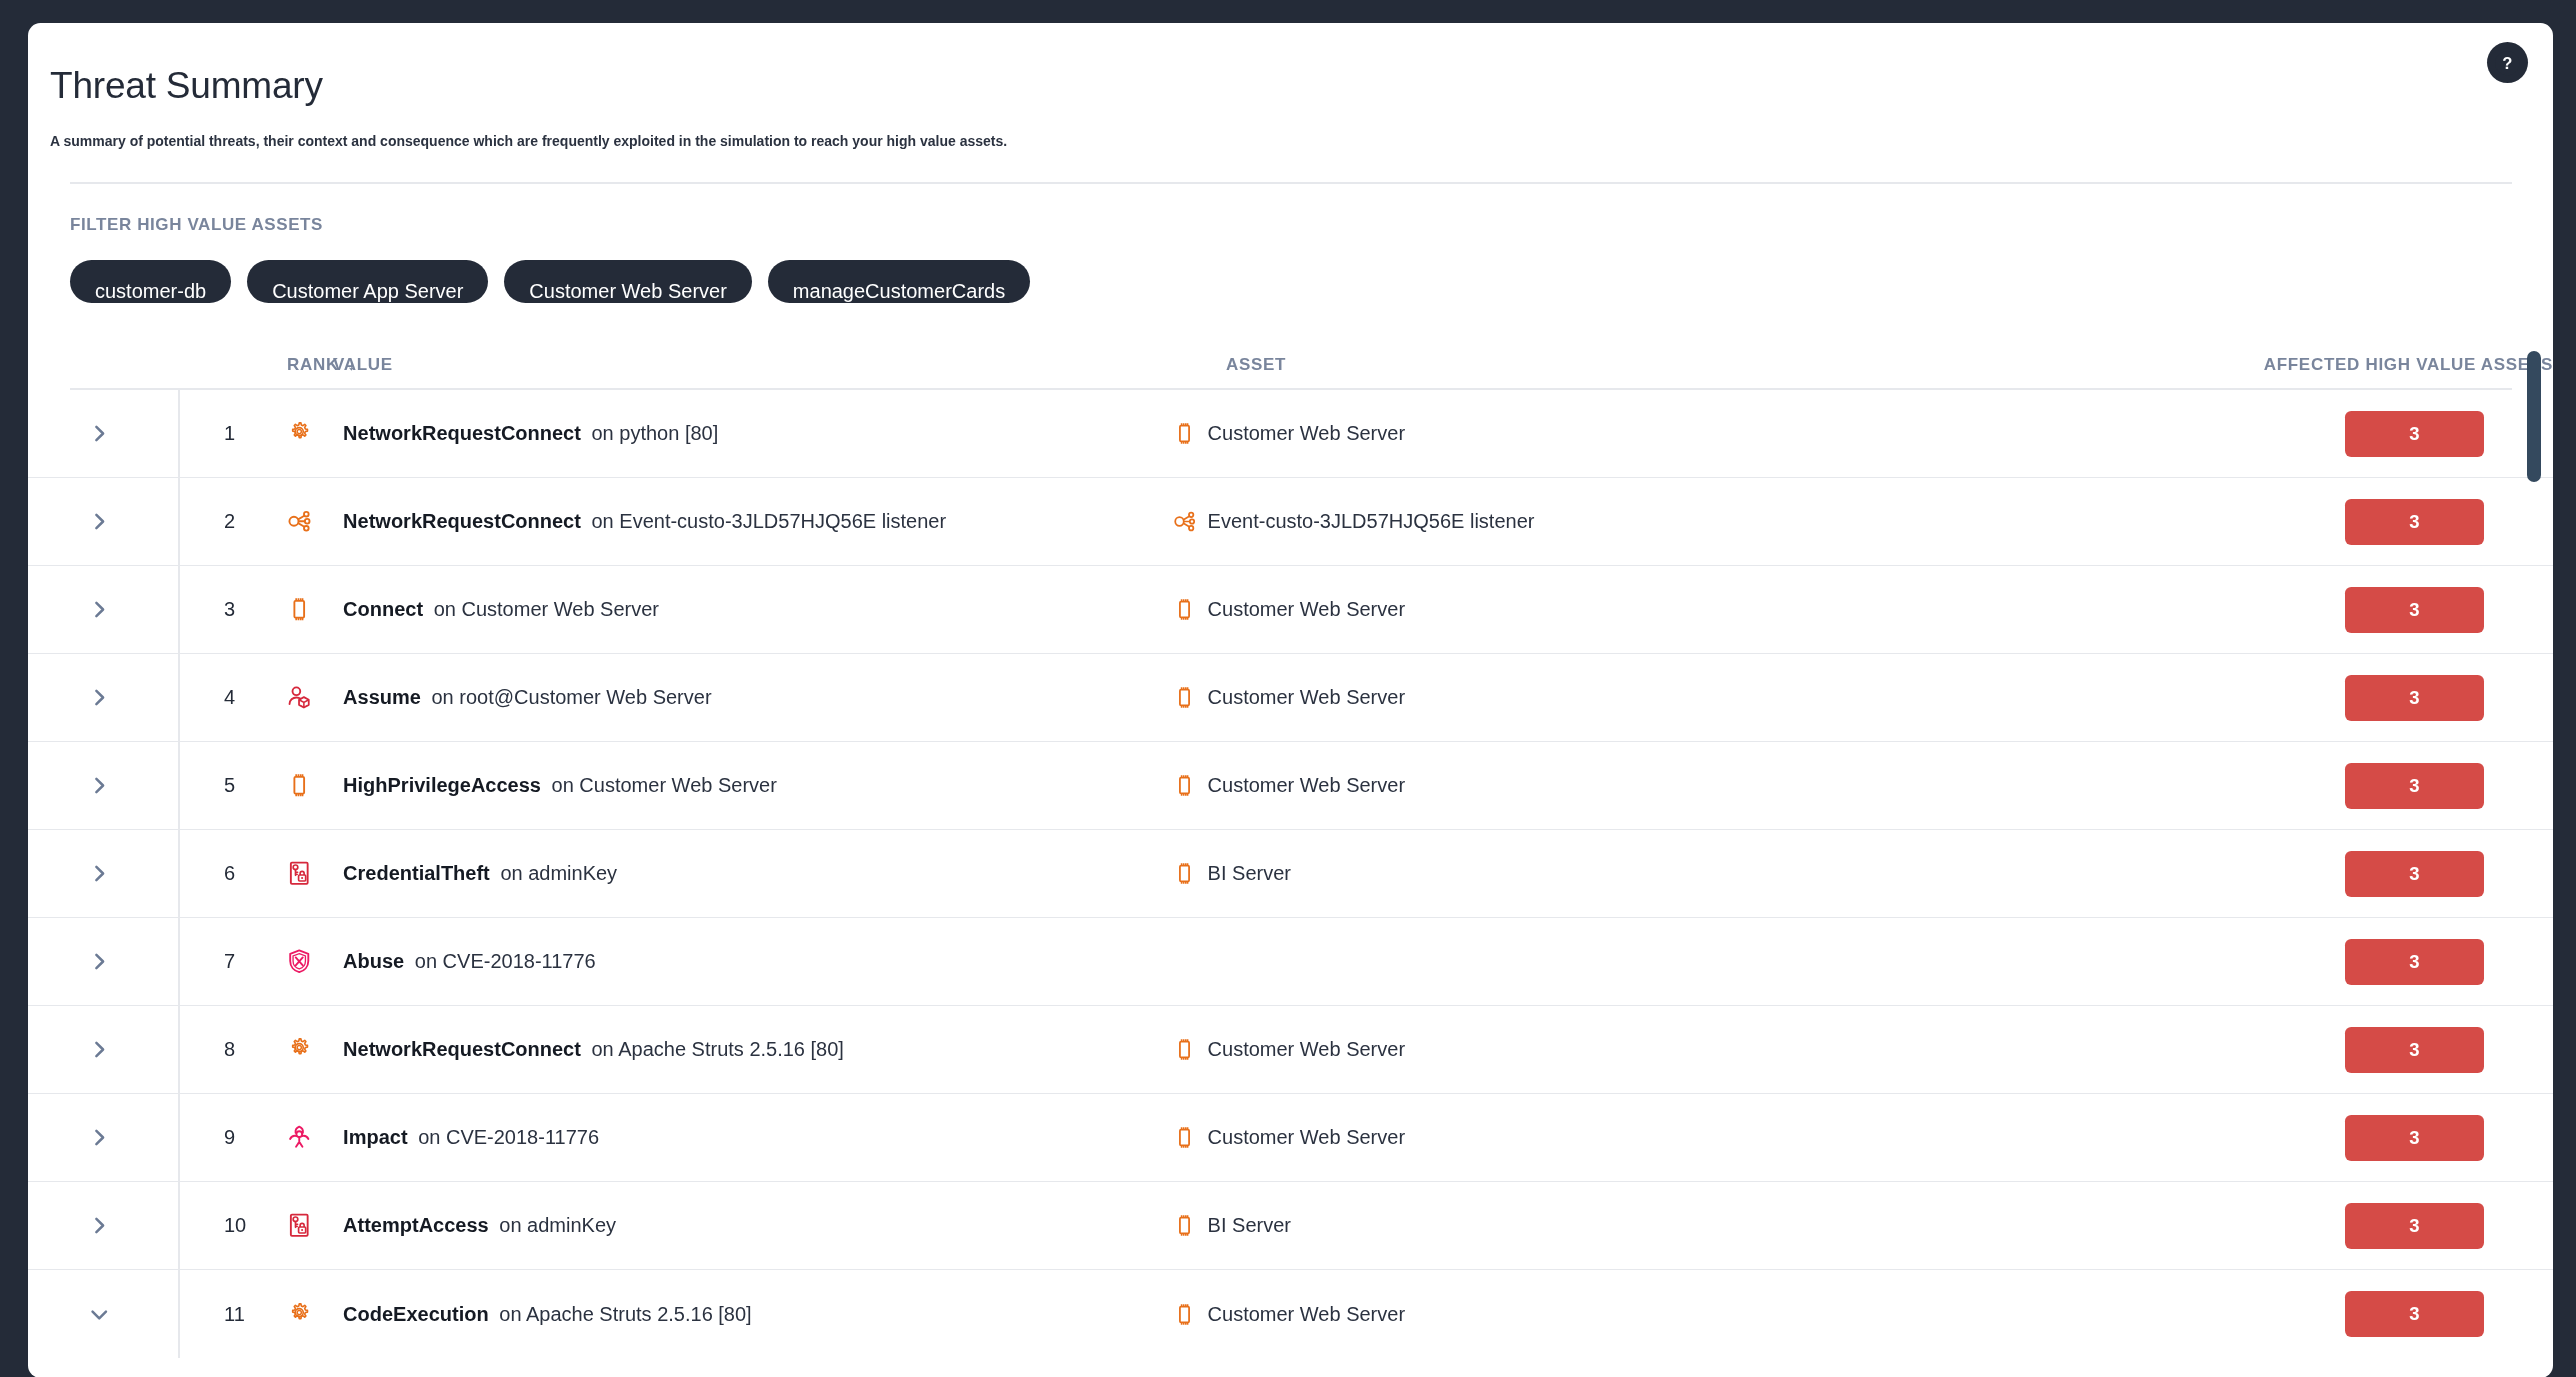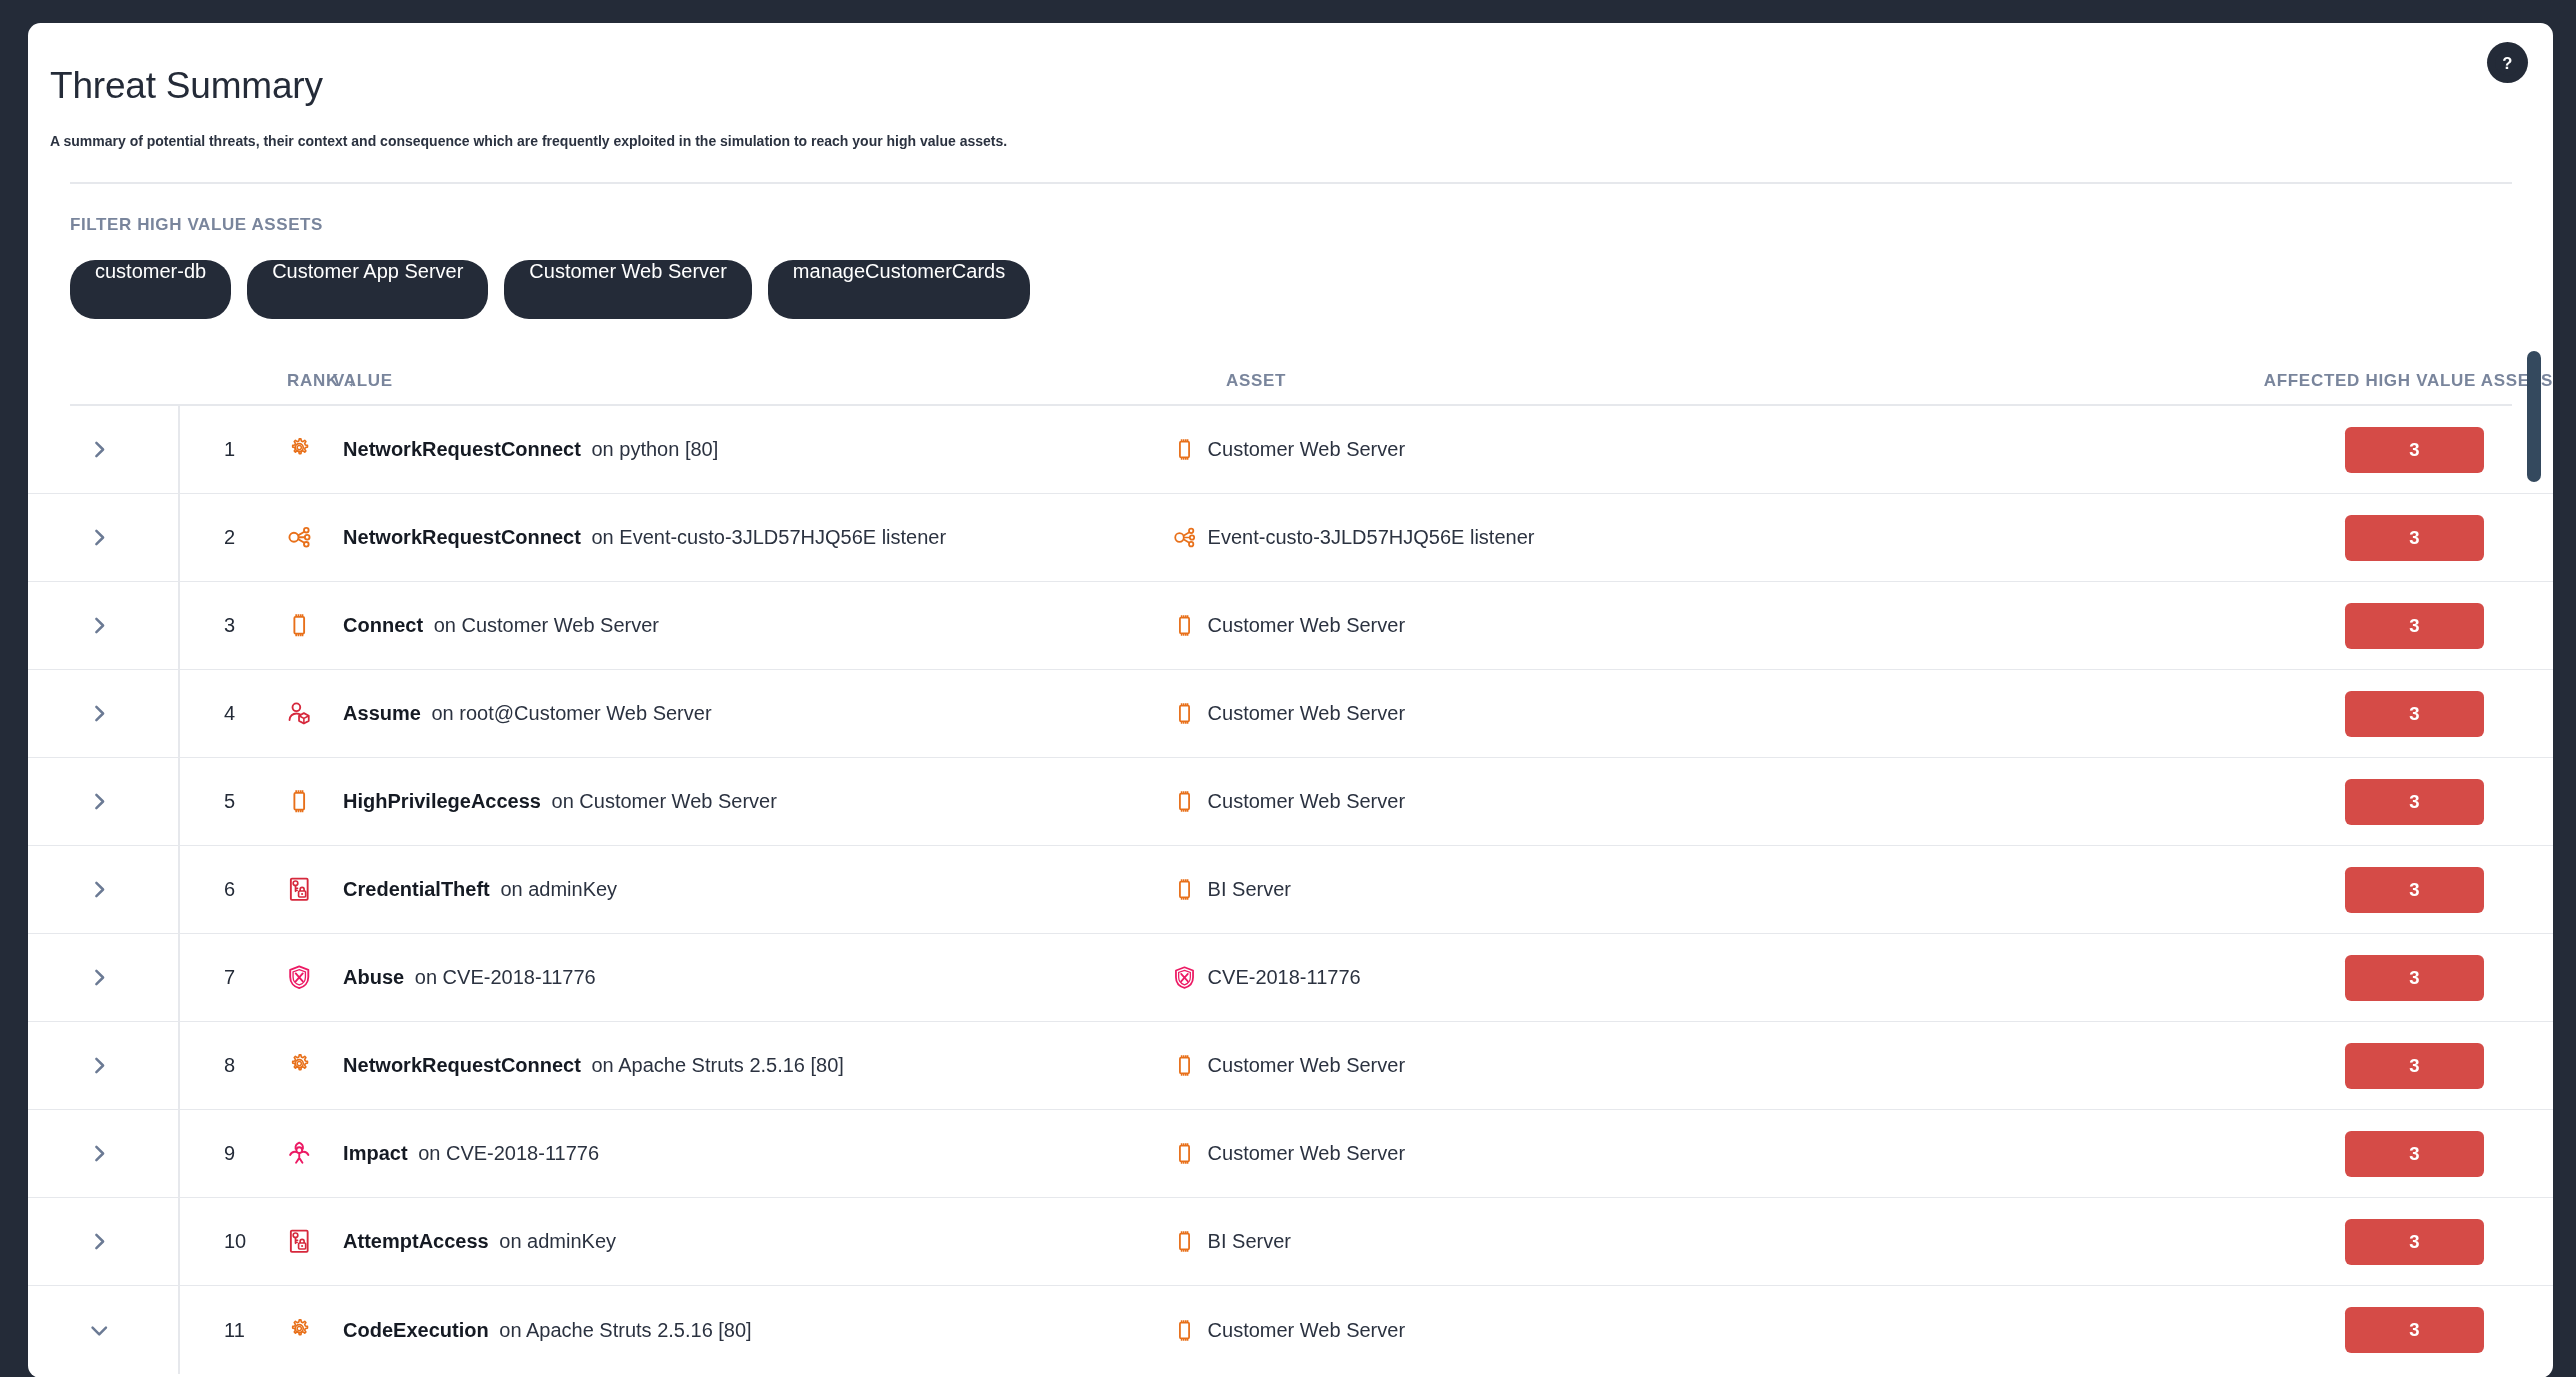--- a/index.html
+++ b/index.html
@@ -81,23 +81,23 @@
     margin: 25px 0 0 42px;
     display: flex;
     gap: 16px;
     align-items: center;
   }
   .chip {
     background: #242b38;
     color: #ffffff;
     border-radius: 25px;
     padding: 0 25px;
-    height: 59px;
-    display: flex;
-    align-items: flex-start;
+    height: 43px;
+    display: flex;
+    align-items: flex-end;
     font-size: 20px;
     white-space: nowrap;
     cursor: pointer;
     user-select: none;
   }
 
   
   .table-wrap {
     margin: 39px 0 0 0;
     position: relative;
@@ -484,28 +484,20 @@
             <div class="cell-rank">7</div>
             <div class="cell-threat">
               <svg class="ico" viewBox="0 0 24 24">
                 <path d="M12 2.2l8.2 3.1v6.4c0 5.1-3.4 8.9-8.2 10.2-4.8-1.3-8.2-5.1-8.2-10.2V5.3z" fill="none" stroke="#ec1a64" stroke-width="1.7" stroke-linejoin="round"></path>
                 <path d="M12 5.1l5.6 2.1v4.6c0 3.6-2.3 6.2-5.6 7.2-3.3-1-5.6-3.6-5.6-7.2V7.2z" fill="none" stroke="#ec1a64" stroke-width="1.2"></path>
                 <path d="M8.8 8.6l6.4 7.2M15.2 8.6l-6.4 7.2" stroke="#ec1a64" stroke-width="1.7" stroke-linecap="round"></path>
               </svg>
               <span class="tname">Abuse</span>
               <span class="ttarget">on CVE-2018-11776</span>
             </div>
-            <div class="cell-asset">
-              <svg class="ico-sm" viewBox="0 0 24 24">
-                <path d="M12 2.2l8.2 3.1v6.4c0 5.1-3.4 8.9-8.2 10.2-4.8-1.3-8.2-5.1-8.2-10.2V5.3z" fill="none" stroke="#ec1a64" stroke-width="1.7" stroke-linejoin="round"></path>
-                <path d="M12 5.1l5.6 2.1v4.6c0 3.6-2.3 6.2-5.6 7.2-3.3-1-5.6-3.6-5.6-7.2V7.2z" fill="none" stroke="#ec1a64" stroke-width="1.2"></path>
-                <path d="M8.8 8.6l6.4 7.2M15.2 8.6l-6.4 7.2" stroke="#ec1a64" stroke-width="1.7" stroke-linecap="round"></path>
-              </svg>
-              <span>CVE-2018-11776</span>
-            </div>
             <div class="cell-hva">
               <div class="badge">3</div>
             </div>
           </div>
           <div class="row">
             <div class="cell-expand">
               <svg class="ico" viewBox="0 0 24 24">
                 <path d="M9 5l7 7-7 7" fill="none" stroke="#6b7a94" stroke-width="2.6" stroke-linecap="round" stroke-linejoin="round"></path>
               </svg>
             </div>

